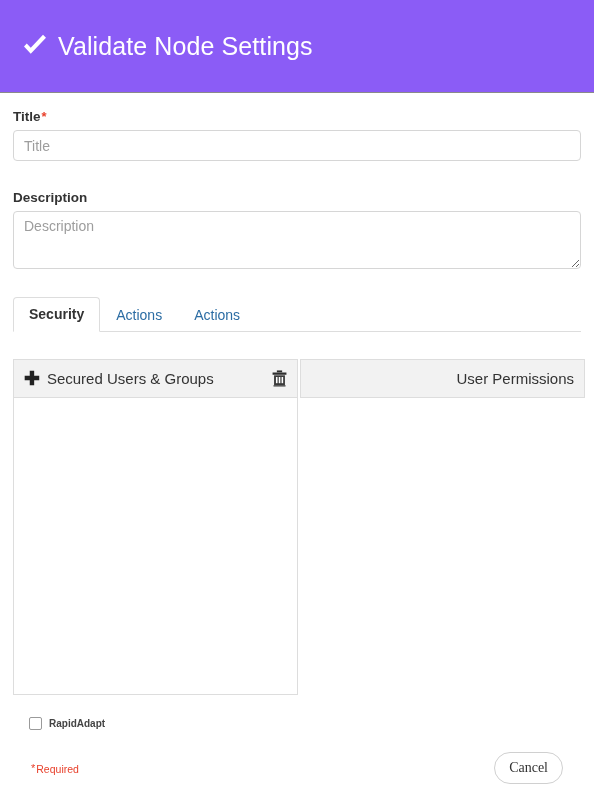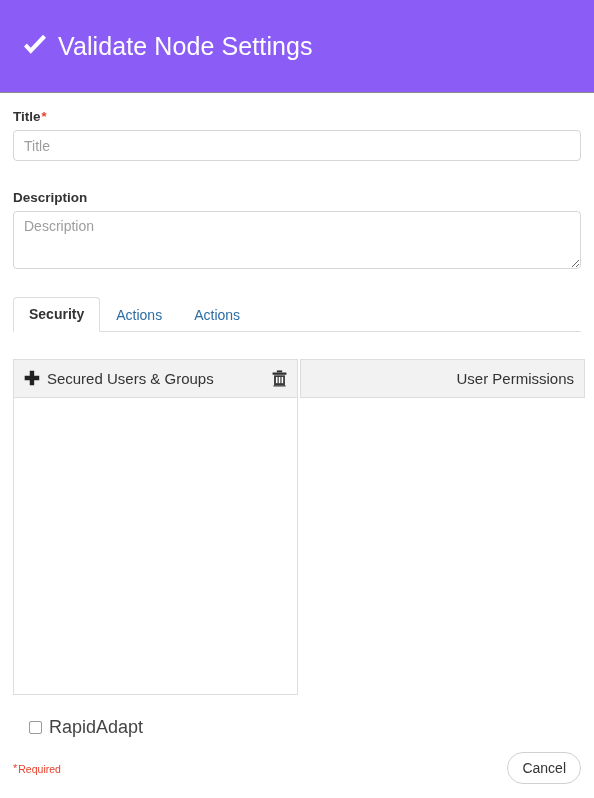--- a/index.html
+++ b/index.html
@@ -217,55 +217,55 @@
     position: absolute;
     left: 3.5px;
     top: 0.5px;
     width: 3px;
     height: 7px;
     border: solid #ffffff;
     border-width: 0 2px 2px 0;
     transform: rotate(42deg);
   }
   .cb-label {
-    font-size: 18px;
-    font-weight: normal;
+    font-size: 10px;
+    font-weight: bold;
     color: #444444;
     cursor: pointer;
   }
 
   
   .dialog-footer {
     position: absolute;
     left: 0;
     right: 0;
     bottom: 0;
     height: 60px;
-    padding: 0 13px;
+    padding: 0 31px;
     box-sizing: border-box;
     display: flex;
     align-items: center;
     justify-content: space-between;
   }
   .required-note {
     font-size: 10.5px;
     color: #e8412c;
   }
   .required-note .star { font-size: 11px; vertical-align: 1px; margin-right: 1px; }
   .footer-buttons { display: flex; gap: 10px; }
   .btn {
     min-width: 64px;
     height: 32px;
     box-sizing: border-box;
     border: 1px solid #d0d0d0;
     border-radius: 16px;
     background: #ffffff;
     color: #333333;
     font-size: 14px;
-    font-family: Liberation Sans, sans-serif;
+    font-family: Liberation Serif, serif;
     padding: 0 14px;
     cursor: pointer;
   }
 </style>
 </head>
 <body>
 
 <div class="dialog-header">
   <svg class="header-check" viewBox="0 0 24 24" aria-hidden="true">
     <path d="M3.2 12.4 L8.6 18.2 L20.8 5.4 L18.4 3.0 L8.6 13.3 L5.4 10.0 Z" fill="#ffffff"></path>

